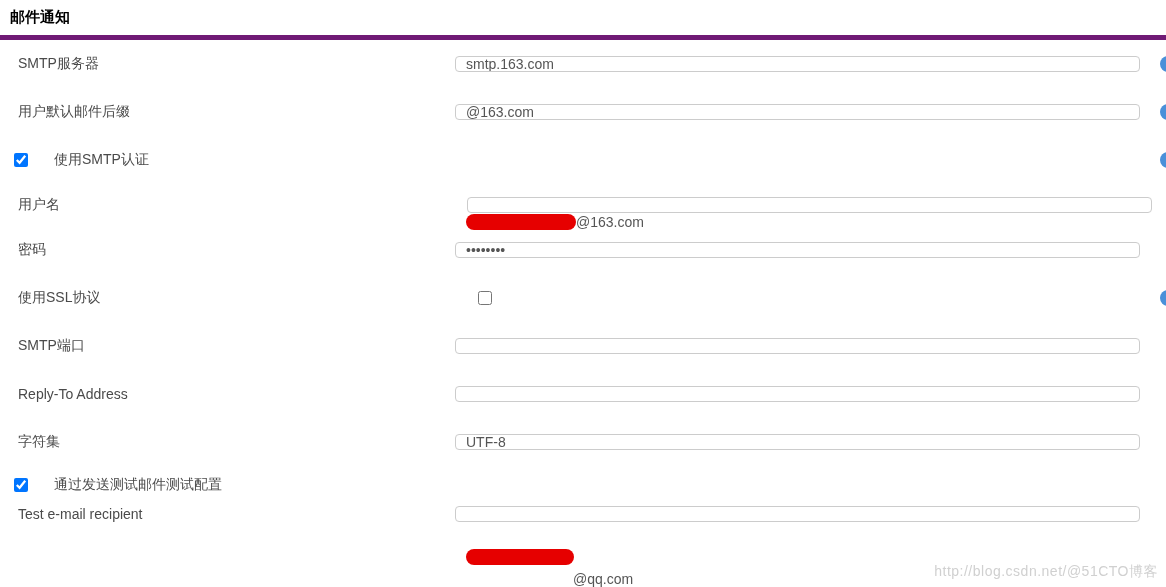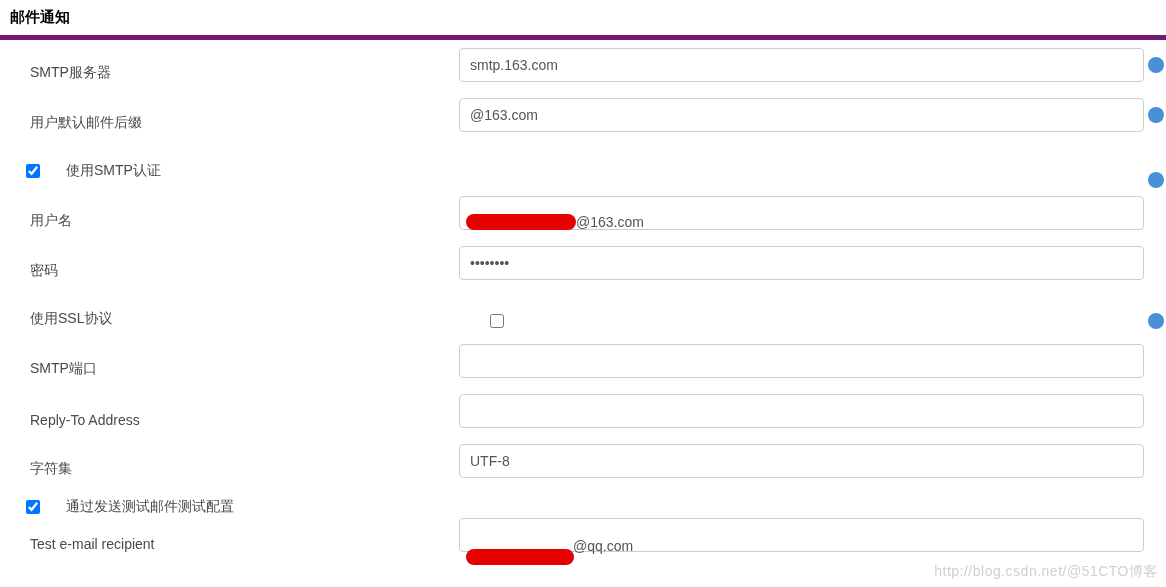--- a/index.html
+++ b/index.html
@@ -22,22 +22,22 @@
       font-size: 15px;
       color: #000;
       padding: 8px 10px;
       border-bottom: 5px solid #701a75;
     }
     .form-container {
       padding: 0;
     }
     .form-row {
       display: flex;
-      align-items: flex-end;
-      padding: 8px 22px;
+      align-items: center;
+      padding: 8px 10px;
       min-height: 48px;
     }
     .form-label {
       width: 445px;
       color: #4a4a4a;
       font-size: 14px;
       padding-left: 8px;
     }
     .form-label.with-checkbox {
       display: flex;
@@ -46,21 +46,21 @@
       padding-left: 4px;
     }
     .form-input-wrap {
       flex: 1;
       display: flex;
       align-items: center;
       position: relative;
     }
     .form-input {
       width: 685px;
-      height: 34px;
+      height: 16px;
       border: 1px solid #ccc;
       border-radius: 4px;
       padding: 6px 10px;
       font-size: 14px;
       color: #555;
       background: #fff;
     }
     .checkbox {
       width: 14px;
       height: 14px;
@@ -101,21 +101,21 @@
       font-size: 14px;
       z-index: 1;
       pointer-events: none;
     }
     .overlay-1 {
       left: 576px;
       top: 214px;
     }
     .overlay-2 {
       left: 573px;
-      top: 538px;
+      top: 571px;
     }
     .watermark {
       position: absolute;
       right: 8px;
       bottom: 6px;
       font-size: 14px;
       color: #d0d0d0;
       font-family: Liberation Sans, sans-serif;
       letter-spacing: 0.5px;
       z-index: 3;

